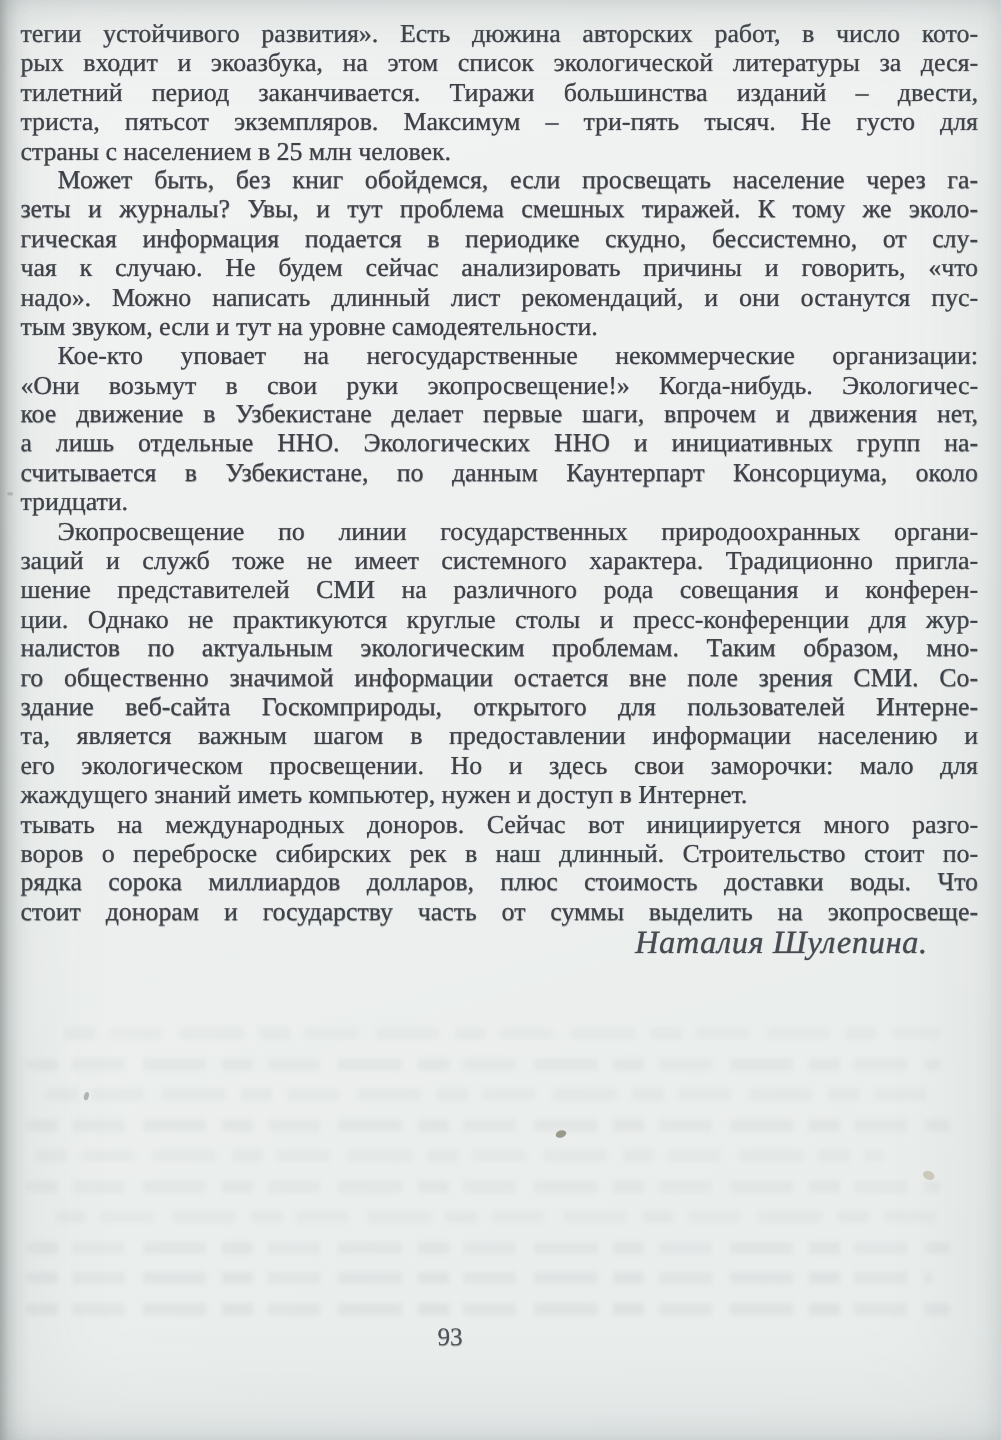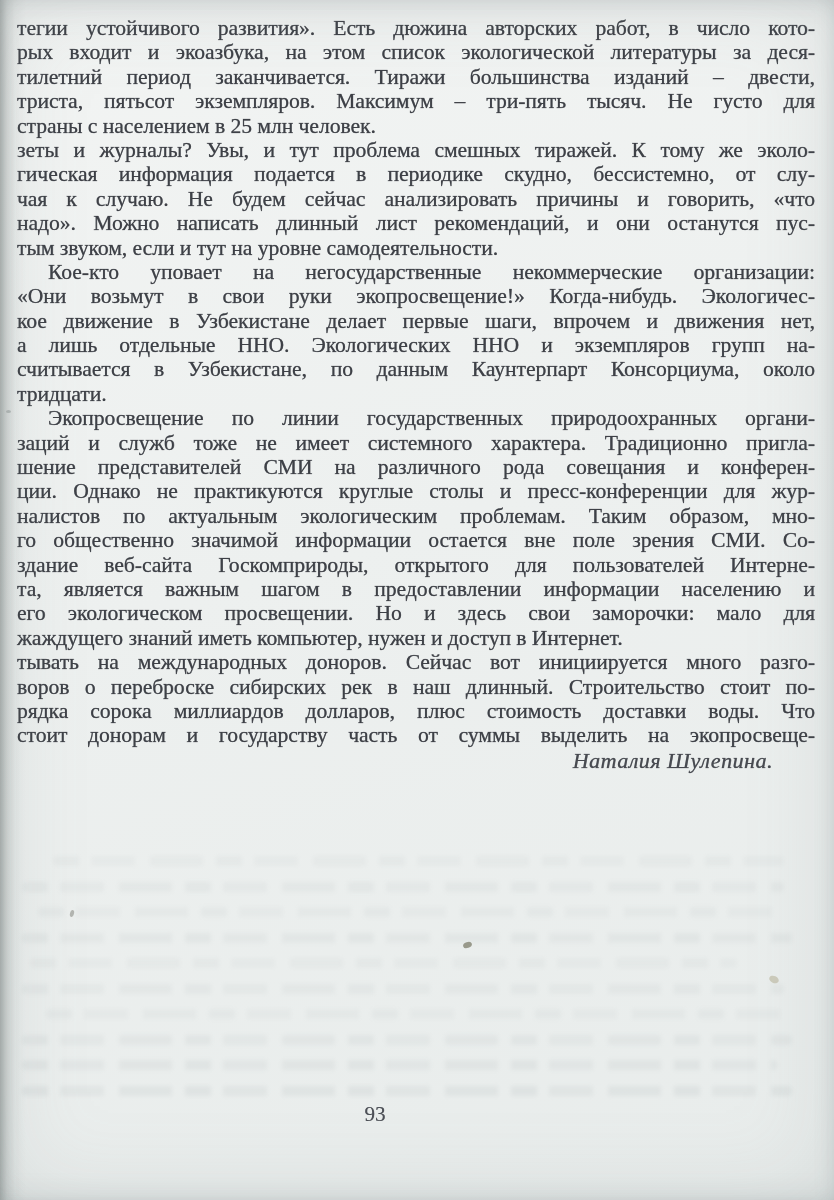--- a/index.html
+++ b/index.html
@@ -62,21 +62,21 @@
   }
   .line.indent {
     text-indent: 31px;
   }
   .signature-line {
     height: 24.4px;
     line-height: 26px;
     text-align: right;
     padding-right: 42px;
     font-style: italic;
-    font-size: 22px;
+    font-size: 27px;
     color: #484b51;
     letter-spacing: 0.5px;
   }
 
   .page-number {
     position: absolute;
     top: 1102px;
     left: 0;
     width: 100%;
     text-align: center;
@@ -133,29 +133,30 @@
 
   <div class="edge-shade"></div>
 
   <div class="text-block" id="text-block">
 
   <div class="line">тегии устойчивого развития». Есть дюжина авторских работ, в число кото-</div>
       <div class="line">рых входит и экоазбука, на этом список экологической литературы за деся-</div>
       <div class="line">тилетний период заканчивается. Тиражи большинства изданий – двести,</div>
       <div class="line">триста, пятьсот экземпляров. Максимум – три-пять тысяч. Не густо для</div>
       <div class="line para-end">страны с населением в 25 млн человек.</div>
+      <div class="line indent">Может быть, без книг обойдемся, если просвещать население через га-</div>
       <div class="line">зеты и журналы? Увы, и тут проблема смешных тиражей. К тому же эколо-</div>
       <div class="line">гическая информация подается в периодике скудно, бессистемно, от слу-</div>
       <div class="line">чая к случаю. Не будем сейчас анализировать причины и говорить, «что</div>
       <div class="line">надо». Можно написать длинный лист рекомендаций, и они останутся пус-</div>
       <div class="line para-end">тым звуком, если и тут на уровне самодеятельности.</div>
       <div class="line indent">Кое-кто уповает на негосударственные некоммерческие организации:</div>
       <div class="line">«Они возьмут в свои руки экопросвещение!» Когда-нибудь. Экологичес-</div>
       <div class="line">кое движение в Узбекистане делает первые шаги, впрочем и движения нет,</div>
-      <div class="line">а лишь отдельные ННО. Экологических ННО и экземпляров групп на-</div>
+      <div class="line">а лишь отдельные ННО. Экологических ННО и инициативных групп на-</div>
       <div class="line">считывается в Узбекистане, по данным Каунтерпарт Консорциума, около</div>
       <div class="line para-end">тридцати.</div>
       <div class="line indent">Экопросвещение по линии государственных природоохранных органи-</div>
       <div class="line">заций и служб тоже не имеет системного характера. Традиционно пригла-</div>
       <div class="line">шение представителей СМИ на различного рода совещания и конферен-</div>
       <div class="line">ции. Однако не практикуются круглые столы и пресс-конференции для жур-</div>
       <div class="line">налистов по актуальным экологическим проблемам. Таким образом, мно-</div>
       <div class="line">го общественно значимой информации остается вне поле зрения СМИ. Со-</div>
       <div class="line">здание веб-сайта Госкомприроды, открытого для пользователей Интерне-</div>
       <div class="line">та, является важным шагом в предоставлении информации населению и</div>

